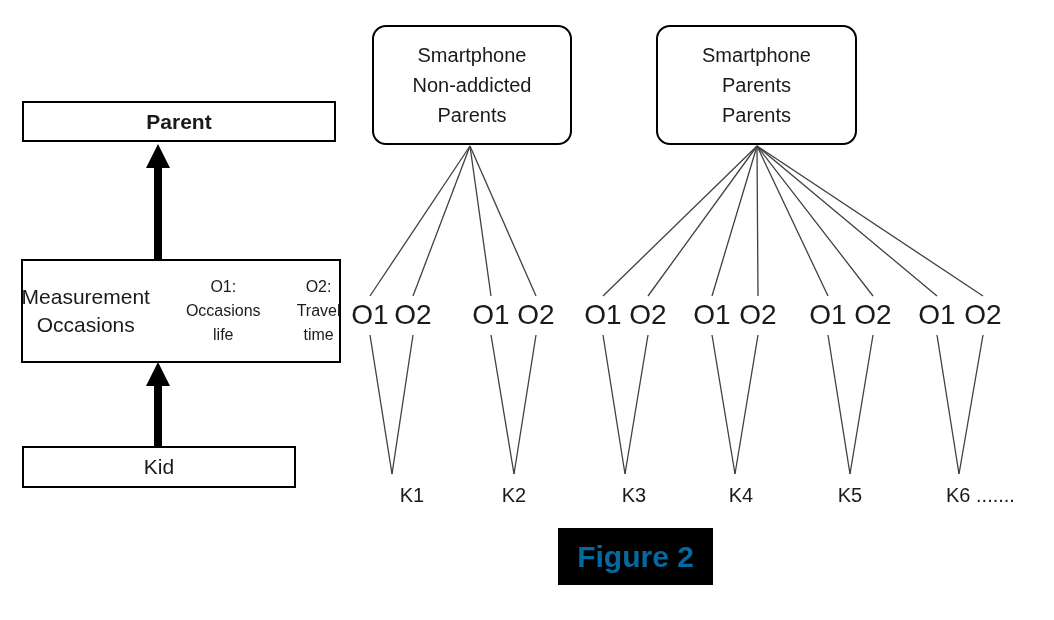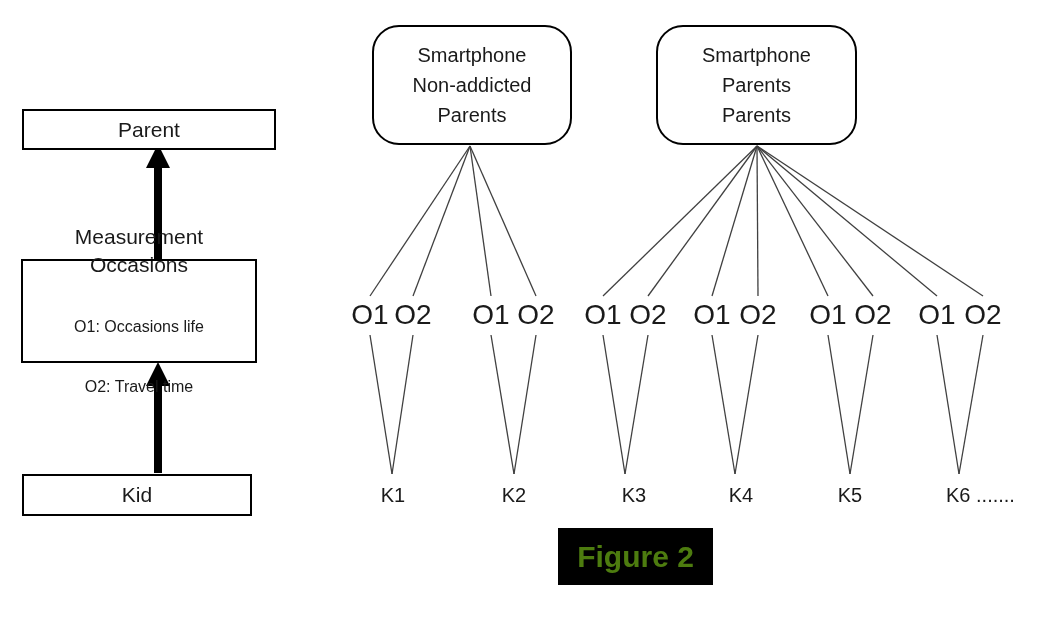--- a/index.html
+++ b/index.html
@@ -21,28 +21,28 @@
     position: absolute;
     border: 2px solid #000000;
     background: #ffffff;
     display: flex;
     align-items: center;
     justify-content: center;
     box-sizing: border-box;
     text-align: center;
   }
   .rect-label { font-size: 21px; }
-  .parent-box   { left: 22px;  top: 109px; width: 254px; height: 41px; }
-  .kid-box      { left: 22px;  top: 474px; width: 230px; height: 42px; }
-  .measure-box  { left: 21px;  top: 259px; width: 236px; height: 104px;
-                  flex-direction: column; justify-content: center; gap: 36px; }
+  .parent-box   { left: 22px;  top: 101px; width: 314px; height: 41px; font-weight: bold; }
+  .kid-box      { left: 22px;  top: 446px; width: 274px; height: 42px; }
+  .measure-box  { left: 21px;  top: 259px; width: 320px; height: 104px;
+                  flex-direction: row; justify-content: center; gap: 36px; }
   .measure-title { font-size: 21px; line-height: 28px; }
   .measure-sub   { font-size: 16px; line-height: 24px; }
   .group-box {
-    border-radius: 27px;
+    border-radius: 14px;
     flex-direction: column;
     font-size: 20px;
     line-height: 30px;
     justify-content: center;
   }
   .group-box .bold-line { font-weight: normal; }
   .group-non-addicted { left: 372px; top: 25px; width: 200px; height: 120px; }
   .group-addicted     { left: 656px; top: 25px; width: 201px; height: 120px; }
   .o-label {
     position: absolute;
@@ -62,21 +62,21 @@
   }
   .k-label.k-last {
     transform: none;
     text-align: center;
   }
   .figure-caption {
     position: absolute;
     left: 558px; top: 528px;
     width: 155px; height: 57px;
     background: #000000;
-    color: #4d7c0f;
+    color: #0369a1;
     font-size: 30px;
     font-weight: bold;
     display: flex;
     align-items: center;
     justify-content: center;
   }
 </style>
 </head>
 <body>
 
@@ -159,21 +159,21 @@
   <span class="o-label" style="left:536px">O2</span>
   <span class="o-label" style="left:603px">O1</span>
   <span class="o-label" style="left:648px">O2</span>
   <span class="o-label" style="left:712px">O1</span>
   <span class="o-label" style="left:758px">O2</span>
   <span class="o-label" style="left:828px">O1</span>
   <span class="o-label" style="left:873px">O2</span>
   <span class="o-label" style="left:937px">O1</span>
   <span class="o-label" style="left:983px">O2</span>
 
-  <span class="k-label" style="left:393px">K1</span>
+  <span class="k-label" style="left:412px">K1</span>
   <span class="k-label" style="left:514px">K2</span>
   <span class="k-label" style="left:634px">K3</span>
   <span class="k-label" style="left:741px">K4</span>
   <span class="k-label" style="left:850px">K5</span>
   <span class="k-label k-last" style="left:946px">K6 .......</span>
 
   <div class="figure-caption">
     <span>Figure 2</span>
   </div>
 

